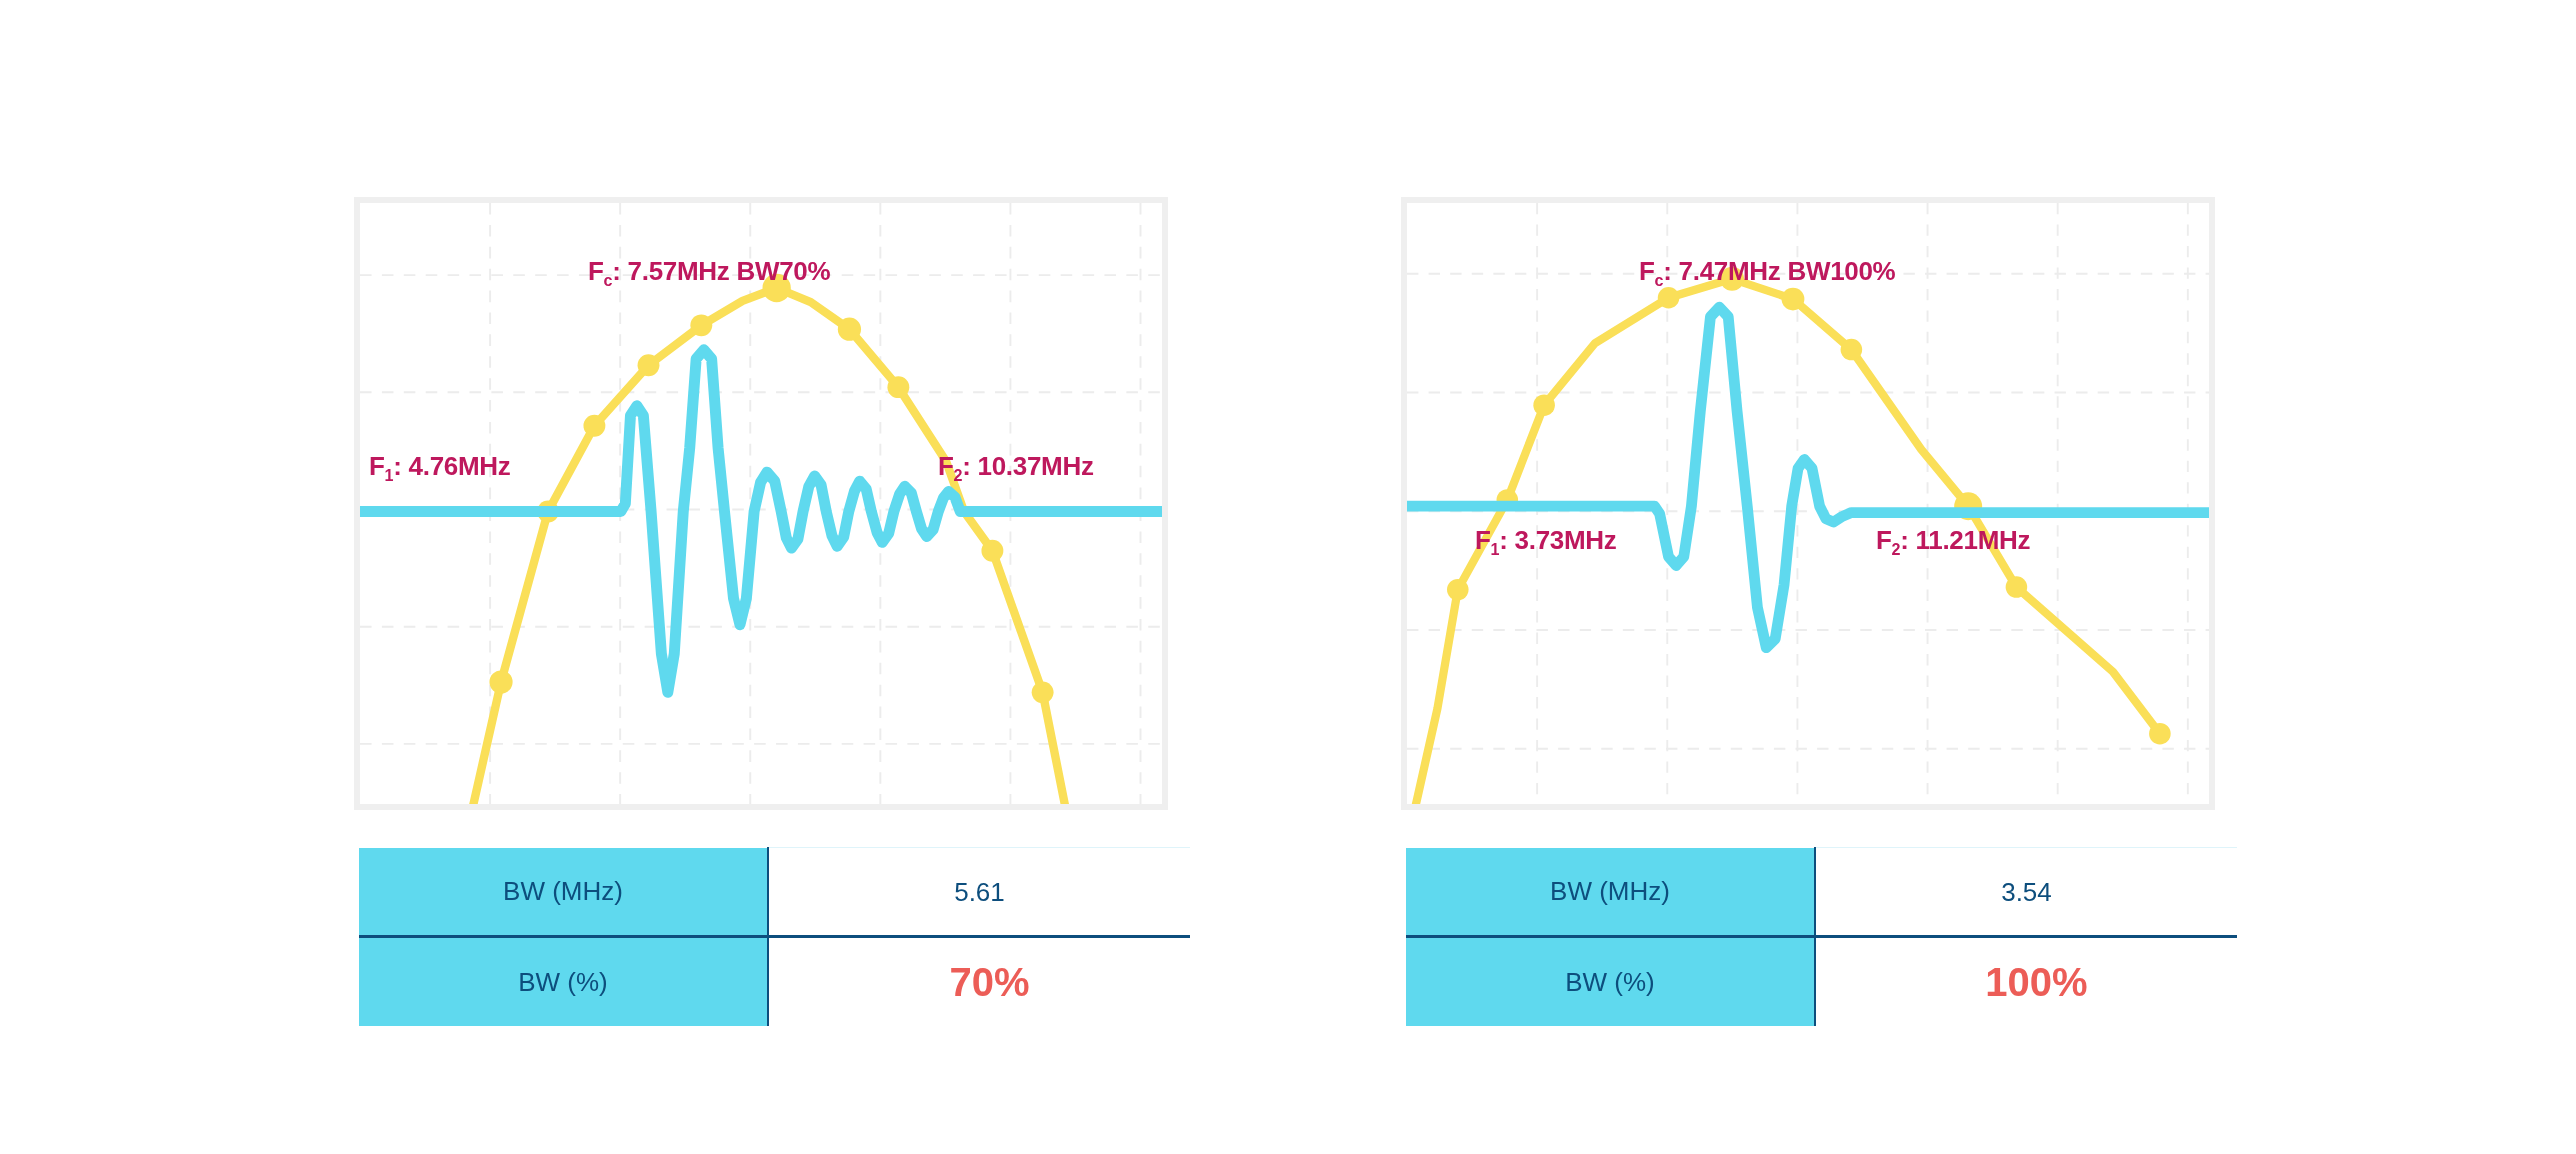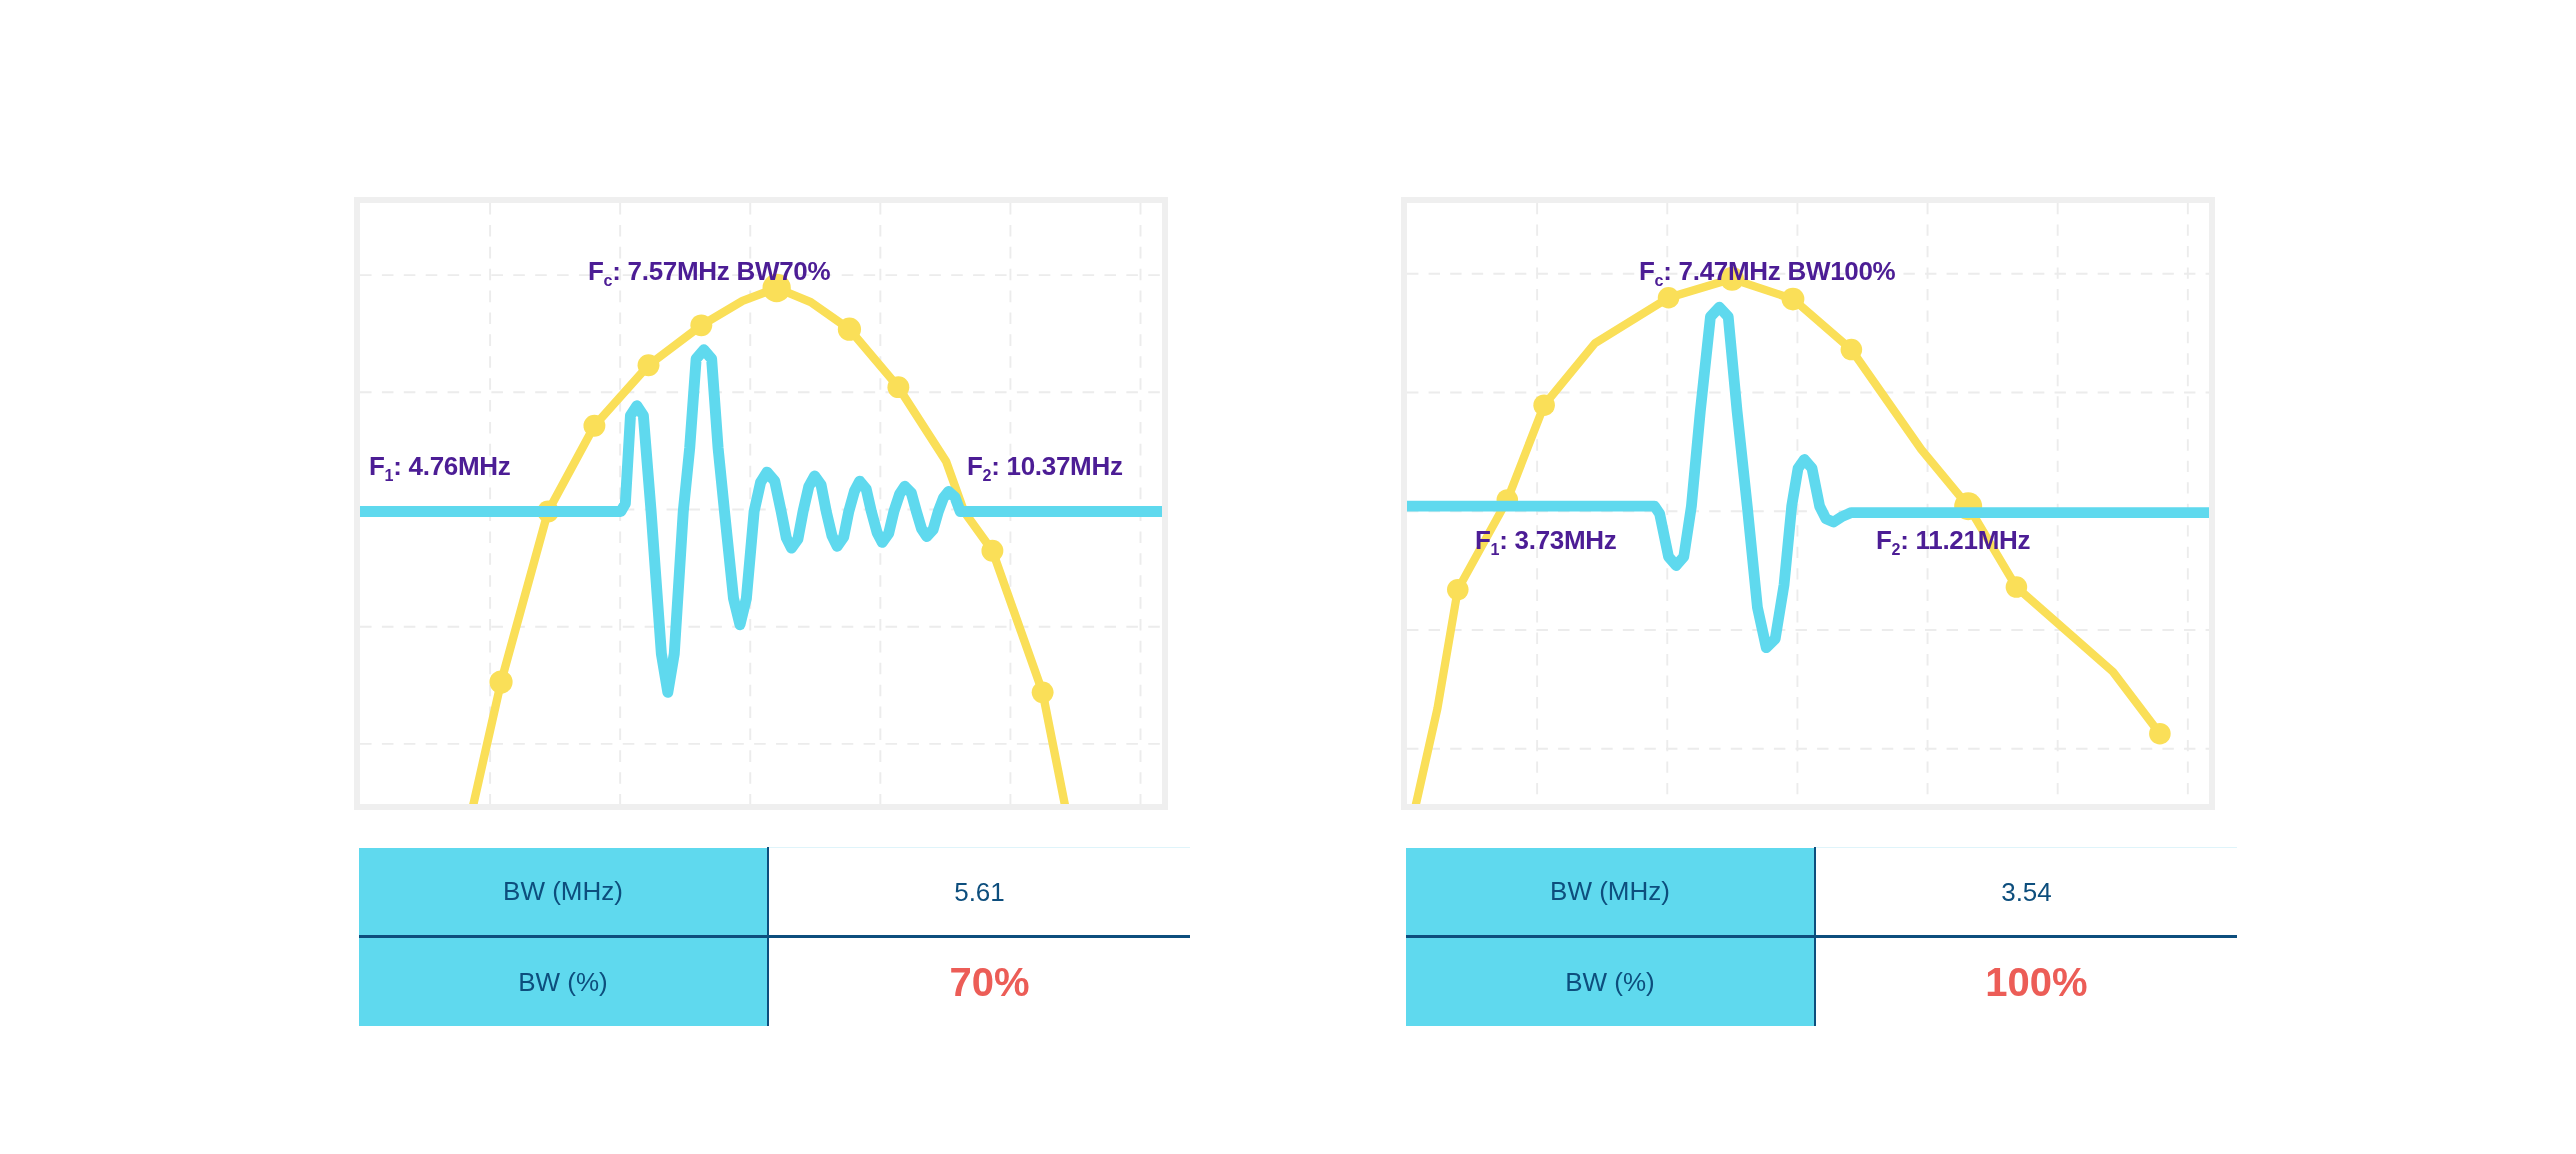--- a/index.html
+++ b/index.html
@@ -22,21 +22,21 @@
   }
   .plot-area{
     position:relative;width:100%;height:100%;
     background:#ffffff;overflow:hidden;
   }
   .plot-svg{position:absolute;left:0;top:0;width:100%;height:100%;display:block;}
 
   
   .annot{
     position:absolute;
-    color:#4c1d95;
+    color:#be185d;
     font-weight:700;
     font-size:26px;
     letter-spacing:-0.3px;
     white-space:nowrap;
     line-height:1;
   }
   .annot sub{font-size:0.62em;vertical-align:-0.35em;font-weight:700;}
 
   
   .bw-table{
@@ -127,21 +127,21 @@
              L906,458 L914,448 L924,457 L932,479
              L946,479 L1246,479"></path>
       </svg>
     </div>
   </div>
 
   <div class="annot" style="left:588px;top:258px;"><span>F</span><sub>c</sub><span>: 7.57MHz BW70%</span></div>
 
   <div class="annot" style="left:369px;top:453px;"><span>F</span><sub>1</sub><span>: 4.76MHz</span></div>
 
-  <div class="annot" style="left:967px;top:453px;"><span>F</span><sub>2</sub><span>: 10.37MHz</span></div>
+  <div class="annot" style="left:938px;top:453px;"><span>F</span><sub>2</sub><span>: 10.37MHz</span></div>
 
   <table class="bw-table" style="left:359px;top:847px;">
     <tbody>
       <tr class="row-mhz">
         <td class="label-cell">BW (MHz)</td>
         <td class="value-cell">5.61</td>
       </tr>
       <tr class="row-pct">
         <td class="label-cell">BW (%)</td>
         <td class="value-cell">70%</td>

